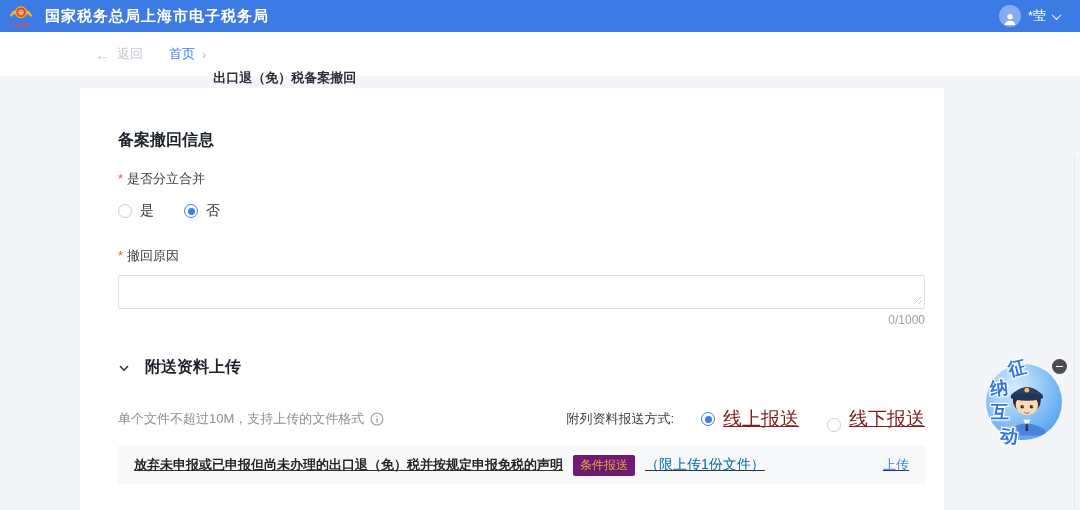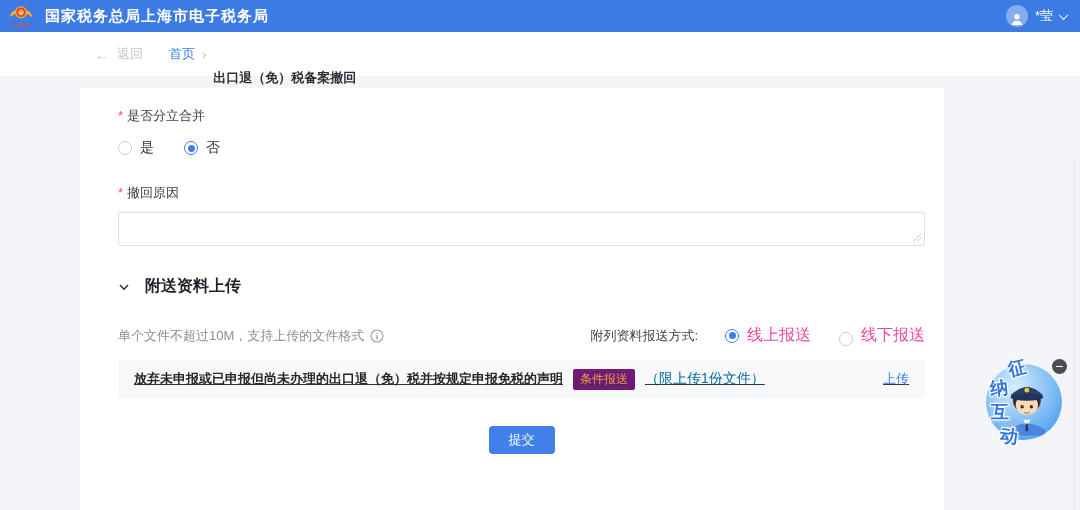--- a/index.html
+++ b/index.html
@@ -8,21 +8,21 @@
     width:1080px; height:510px; overflow:hidden; position:relative;
     background:#f3f5f8;
     font-family:"Liberation Sans","DejaVu Sans",sans-serif;
     color:#333;
   }
 
   
   .topbar {
     height:32px; background:#3d7be4;
     display:flex; align-items:center; justify-content:space-between;
-    padding:0 13px 0 6px;
+    padding:0 20px 0 6px;
   }
   .brand { display:flex; align-items:center; gap:9px; }
   .emblem { width:30px; display:flex; flex-direction:column; align-items:center; line-height:0; }
   .emblem-caption { font-size:5px; line-height:6px; color:#ff4a33; white-space:nowrap; transform:scale(.95); }
   .site-title { color:#fff; font-size:15px; font-weight:bold; letter-spacing:1px; }
   .user-menu { display:flex; align-items:center; gap:7px; color:#fff; font-size:13px; cursor:pointer; }
   .avatar { width:22px; height:22px; border-radius:50%; background:#85acf0; display:flex; align-items:flex-end; justify-content:center; overflow:hidden; }
   .chev { width:7px; height:7px; border-right:1.5px solid #fff; border-bottom:1.5px solid #fff; transform:rotate(45deg) translate(-1px,-1px); }
 
   
@@ -61,21 +61,21 @@
   .corner-grip { position:absolute; right:3px; bottom:4px; line-height:0; }
   .counter { margin-top:4px; text-align:right; font-size:12px; color:#9aa0a8; }
 
   .collapse-header { margin-top:30px; display:flex; align-items:center; gap:15px; cursor:pointer; }
   .collapse-title { font-size:16px; font-weight:bold; color:#1d2129; }
 
   .meta-row { margin-top:28px; display:flex; align-items:center; justify-content:space-between; }
   .hint { display:flex; align-items:center; gap:6px; font-size:13px; color:#8a9099; }
   .method { display:flex; align-items:center; font-size:13px; color:#3a3f46; }
   .method-label { margin-right:27px; }
-  .method .radio-opt { font-size:16px; color:#ec4899; }
+  .method .radio-opt { font-size:19px; color:#7f1d1d;text-decoration:underline; }
   .method .radio-opt + .radio-opt { margin-left:28px;align-items:flex-end; }
 
   .file-row {
     margin-top:14px; height:38px; background:#f7f8fa;
     display:flex; align-items:center; padding:0 16px;text-decoration:underline;
   }
   .file-main { display:flex; align-items:center; gap:10px; flex:1; min-width:0; }
   .file-name { font-size:13px; font-weight:bold; color:#262626; white-space:nowrap; }
   .badge { background:#701a75; color:#e6a23c; font-size:12px; padding:2px 7px; border-radius:2px; white-space:nowrap; }
   .file-note { font-size:14px; color:#0369a1; white-space:nowrap; }
@@ -148,20 +148,21 @@
     <span>返回</span>
   </span>
   <a class="crumb-home">首页</a>
   <span class="crumb-sep">›</span>
   <span class="crumb-current">出口退（免）税备案撤回</span>
 </nav>
 
 <div class="page">
   <div class="card">
 
+    <h2 class="section-title">备案撤回信息</h2>
 
     <div class="field-label">
       <span class="req">*</span><span>是否分立合并</span>
     </div>
     <div class="radio-row">
       <span class="radio-opt">
         <span class="radio"></span>
         <span>是</span>
       </span>
       <span class="radio-opt">
@@ -174,20 +175,21 @@
       <span class="req">*</span><span>撤回原因</span>
     </div>
     <div class="textarea-wrap">
       <textarea class="reason-textarea" style=""></textarea>
       <span class="corner-grip">
         <svg width="9" height="9" viewBox="0 0 9 9">
             <path d="M8,1 L1,8 M8,5 L5,8" stroke="#c0c4cc" stroke-width="1" fill="none"></path>
           </svg>
       </span>
     </div>
+    <div class="counter">0/1000</div>
 
     <div class="collapse-header">
       <svg width="12" height="12" viewBox="0 0 12 12">
         <polyline points="2,4 6,8.2 10,4" fill="none" stroke="#30343b" stroke-width="1.6"></polyline>
       </svg>
       <span class="collapse-title">附送资料上传</span>
     </div>
 
     <div class="meta-row">
       <div class="hint">

